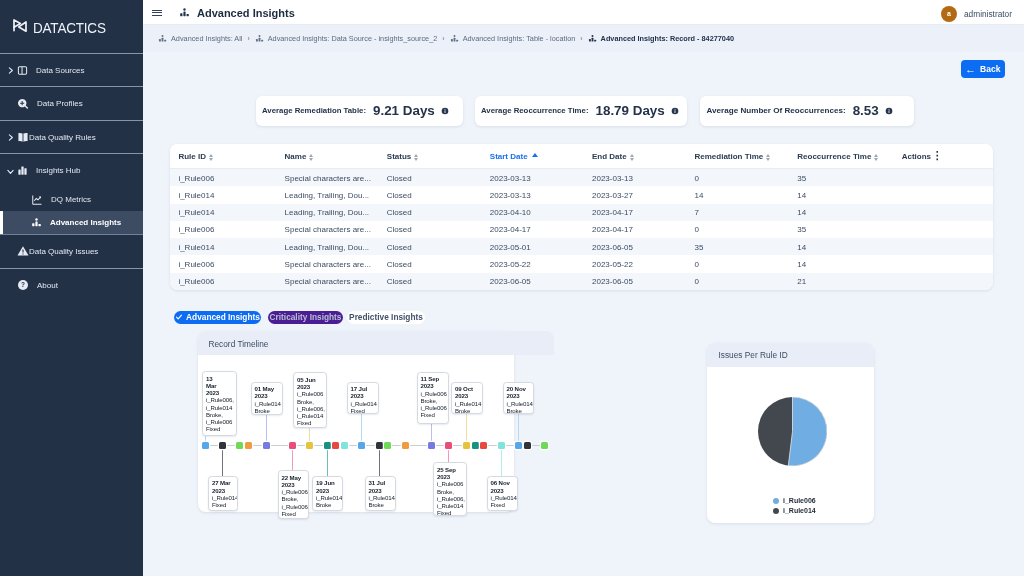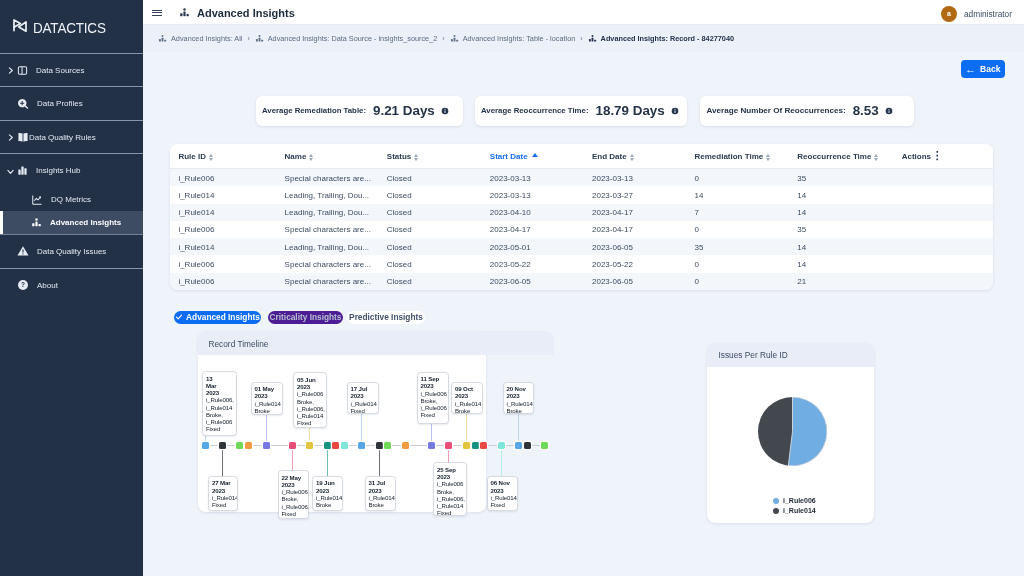--- a/index.html
+++ b/index.html
@@ -83,21 +83,21 @@
           </g>
         </svg>
 <span style="margin-left:8px;font-weight:700;color:#fff">Advanced Insights</span>
       </div>
 <div class="sdiv" style="top:234px;background:#73809a"></div>
 <div class="mrow toprow" style="top:239px">
 <svg width="12" height="12" viewBox="0 0 24 24" fill="#e6ebf4">
           <path d="M12 2.5L23 21H1z"></path>
           <path d="M12 9v6M12 17.2v2" stroke="#233146" stroke-width="2.2"></path>
         </svg>
-<span class="txt" style="margin-left:8px">Data Quality Issues</span>
+<span class="txt" style="">Data Quality Issues</span>
       </div>
 <div class="sdiv" style="top:267.5px"></div>
 <div class="mrow toprow" style="top:273px">
 <svg width="12" height="12" viewBox="0 0 24 24">
           <circle cx="12" cy="12" r="10" fill="#e6ebf4"></circle>
           <text x="12" y="16.5" text-anchor="middle" font-size="13" font-weight="bold" fill="#233146" font-family="Liberation Sans">?</text>
         </svg>
 <span class="txt" style="margin-left:8px">About</span>
       </div>
 </div>
@@ -289,21 +289,21 @@
         <span class="abs" style="left:524.5px;top:4.5px;font-size:8px;color:#3c4c62">0</span>
         <span class="abs" style="left:627.3px;top:4.5px;font-size:8px;color:#3c4c62">21</span>
       </div>
 </div>
 <div class="abs" style="left:174px;top:310.5px;width:87px;height:13px;background:#0c6df2;border-radius:7px;color:#fff;font-size:8.3px;font-weight:700;display:flex;align-items:center;justify-content:center;gap:3px">
 <svg width="8" height="8" viewBox="0 0 24 24" fill="none" stroke="#fff" stroke-width="3.4" stroke-linecap="round" stroke-linejoin="round">
         <path d="M4.5 12.5l5 5 10-11"></path>
       </svg>Advanced Insights</div>
 <div class="abs" style="left:268px;top:310.5px;width:75px;height:13px;background:#4c1d95;border-radius:7px;color:#b6c0ce;font-size:8.3px;font-weight:700;display:flex;align-items:center;justify-content:center">Criticality Insights</div>
 <div class="abs" style="left:347px;top:310.5px;width:78px;height:13px;background:#fff;border-radius:7px;color:#42526a;font-size:8.3px;font-weight:700;display:flex;align-items:center;justify-content:center">Predictive Insights</div>
-<div class="card abs" style="left:198px;top:331px;width:288px;height:180.5px;border-radius:8px">
+<div class="card abs" style="left:198px;top:331px;width:316px;height:180.5px;border-radius:8px">
 <div class="abs" style="left:0;top:0;width:356px;height:24px;background:#e9edf8;border-radius:8px 8px 0 0"></div>
 <div class="abs" style="left:10.5px;top:7.5px;font-size:8.3px;color:#3c4c63">Record Timeline</div>
 </div>
 <div class="abs" style="left:205px;top:444.9px;width:339.4px;height:1.2px;background:#c9ccd2"></div>
 <div class="abs" style="left:205.3px;top:435.0px;width:1px;height:7.5px;background:#b9d7f3"></div>
 <div class="abs" style="left:265.5px;top:413.5px;width:1px;height:29.0px;background:#bcbdf0"></div>
 <div class="abs" style="left:309.3px;top:427.0px;width:1px;height:15.5px;background:#eedda0"></div>
 <div class="abs" style="left:361.2px;top:412.5px;width:1px;height:30.0px;background:#b9d7f3"></div>
 <div class="abs" style="left:430.6px;top:422.5px;width:1px;height:20.0px;background:#bcbdf0"></div>
 <div class="abs" style="left:465.9px;top:412.5px;width:1px;height:30.0px;background:#eedda0"></div>

